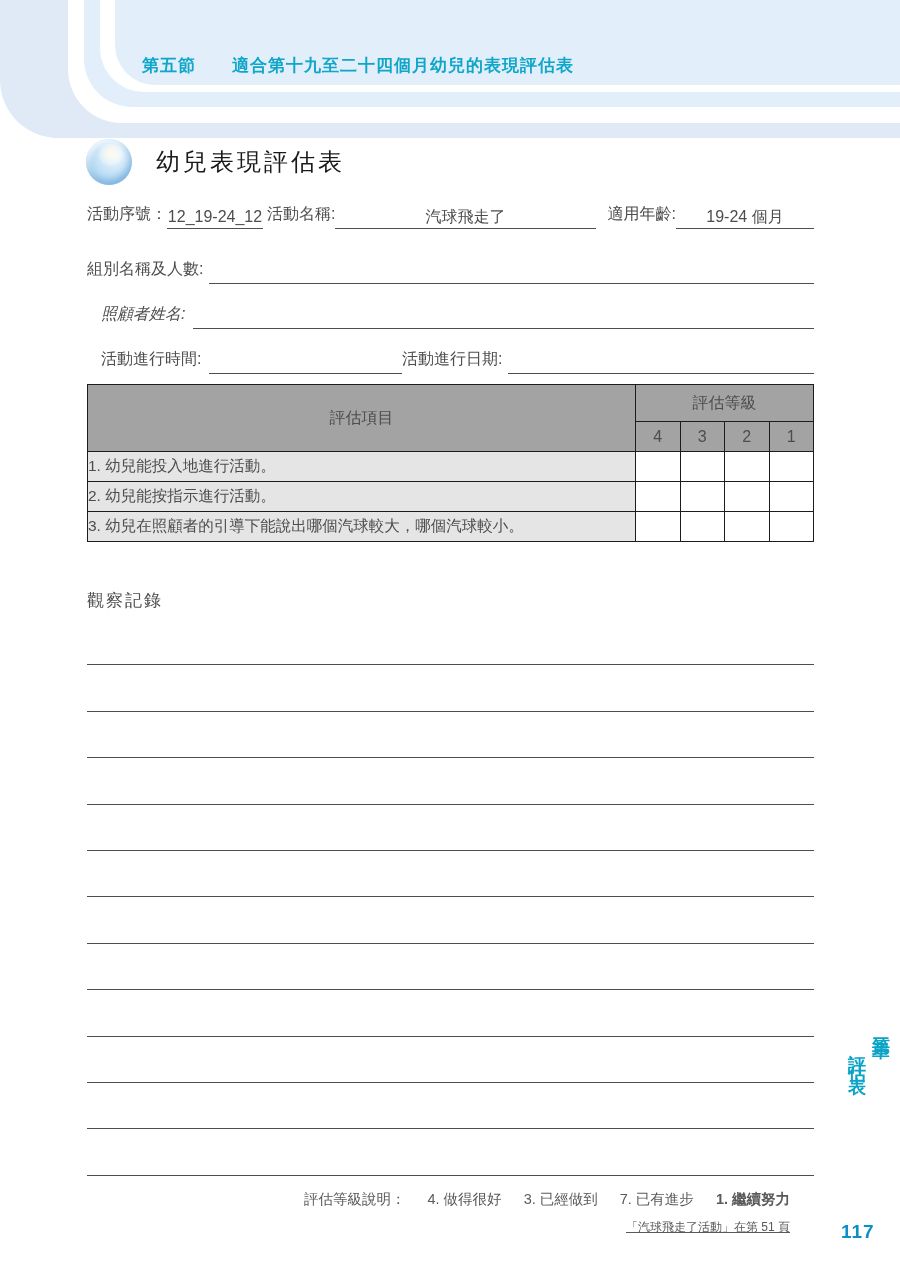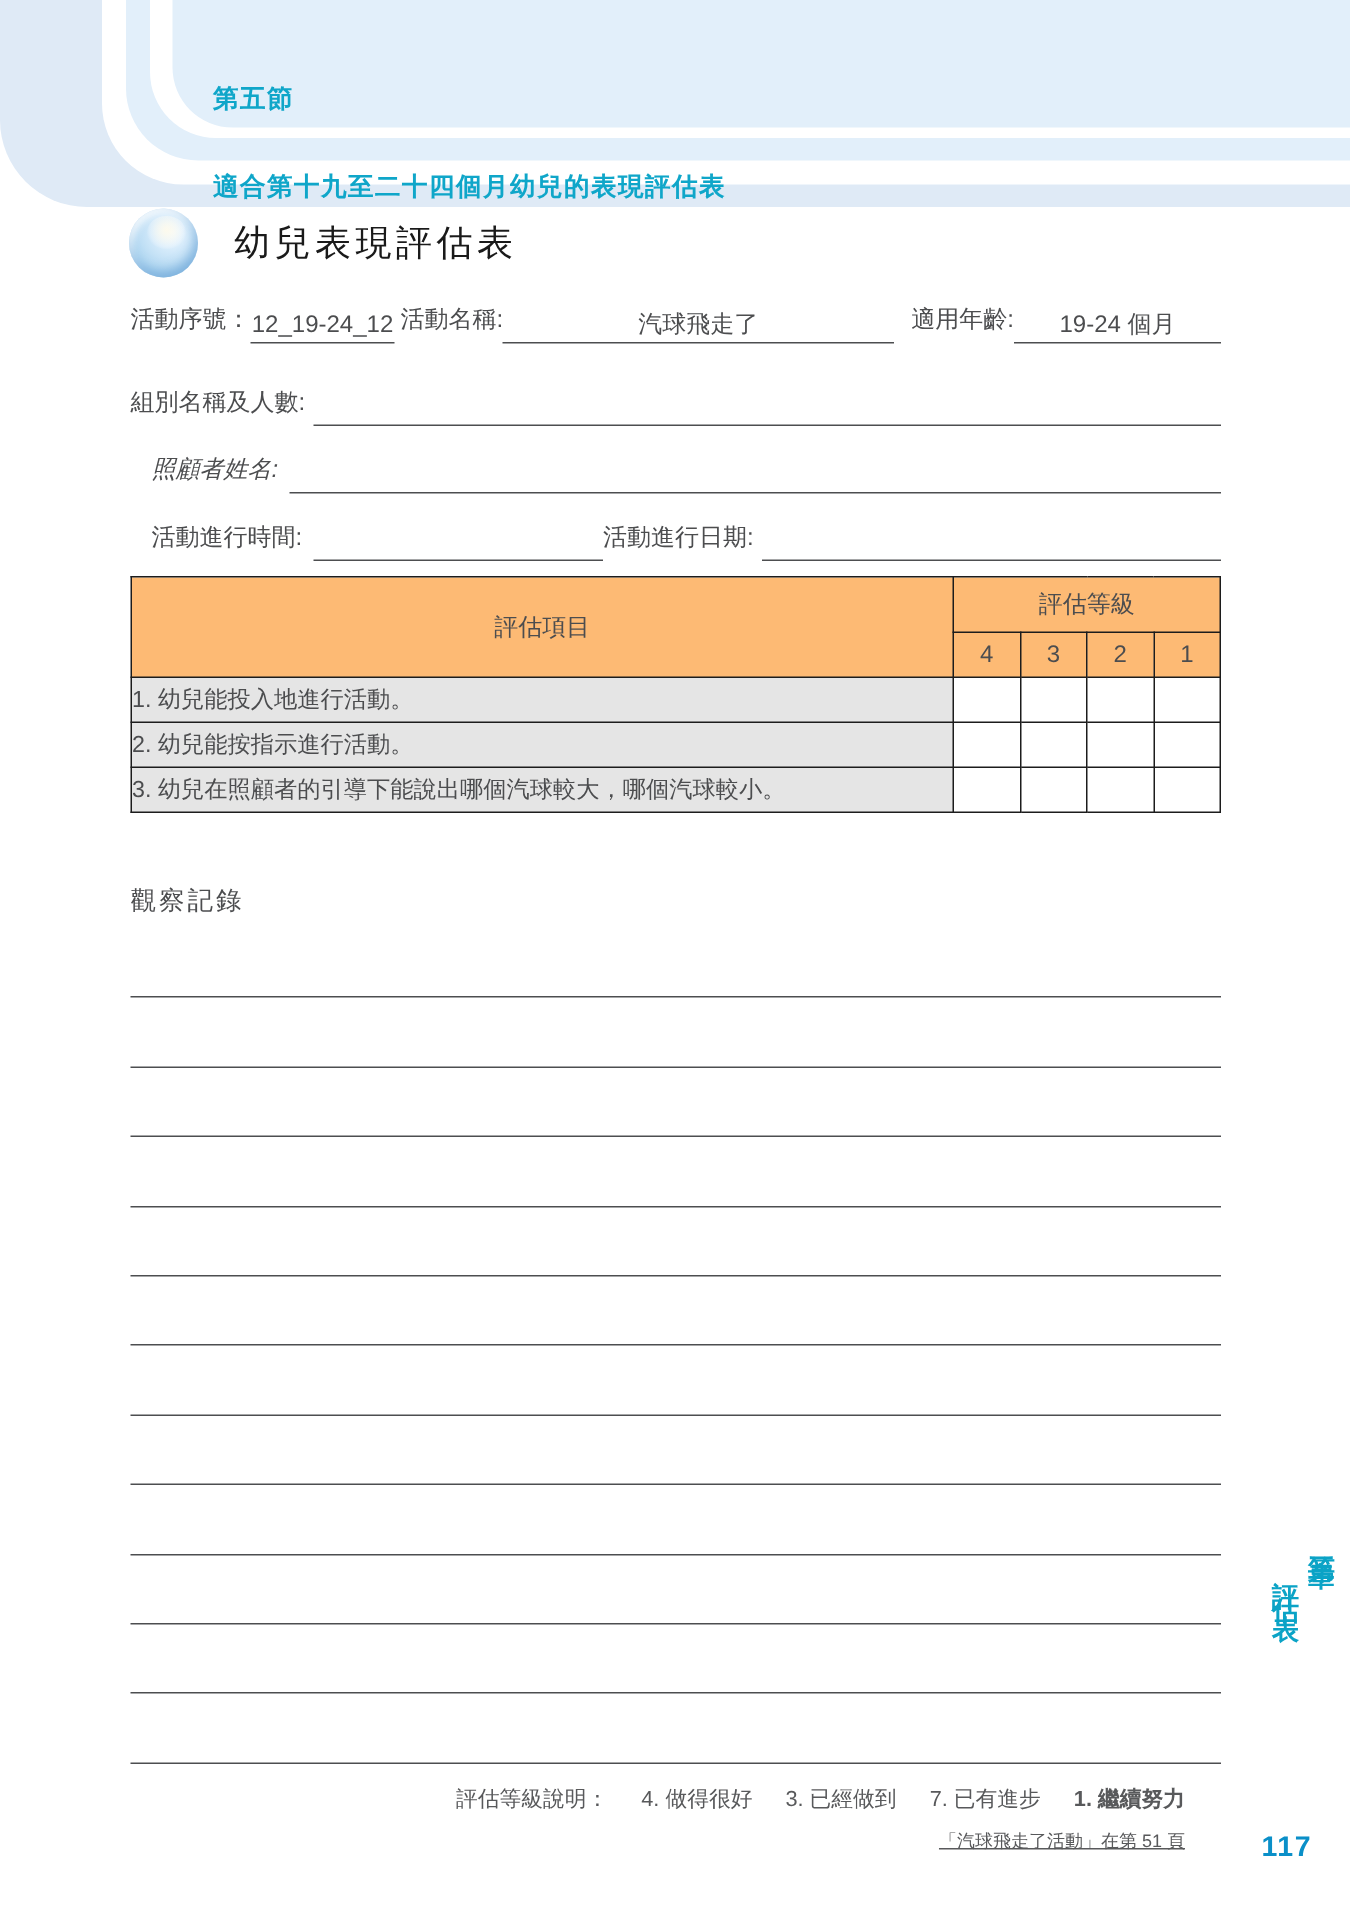--- a/index.html
+++ b/index.html
@@ -11,21 +11,21 @@
   
   .deco{position:absolute;top:0;}
   .deco-l4{left:0;width:900px;height:138px;background:#dfeaf6;border-bottom-left-radius:58px;}
   .deco-l3{left:68px;width:832px;height:123px;background:#ffffff;border-bottom-left-radius:54px;}
   .deco-l2{left:84px;width:816px;height:107px;background:#e2effa;border-bottom-left-radius:48px;}
   .deco-l1{left:100px;width:800px;height:92px;background:#ffffff;border-bottom-left-radius:44px;}
   .deco-hd{left:115px;width:785px;height:85px;background:#e2effa;border-bottom-left-radius:40px;}
   
   .section-header{
     position:absolute;left:142px;top:54px;display:flex;gap:36px;
-    font-size:17px;font-weight:bold;color:#0fa6c9;letter-spacing:1px;white-space:nowrap;flex-direction:column;
+    font-size:17px;font-weight:bold;color:#0fa6c9;letter-spacing:1px;white-space:nowrap;
   }
   
   .title-row{position:absolute;left:86px;top:139px;display:flex;align-items:center;gap:24px;}
   .bubble{
     width:46px;height:46px;border-radius:50%;position:relative;
     background:radial-gradient(circle at 62% 34%,#f2f9fe 0%,#d4eafa 30%,#b4d9f2 62%,#8fc5ea 100%);
     box-shadow:inset -2px -4px 7px rgba(110,165,215,.75), inset 2px 3px 5px rgba(255,255,255,.9);
   }
   .bubble::after{
     content:'';position:absolute;left:26%;top:10%;width:56%;height:48%;border-radius:50%;
@@ -44,21 +44,21 @@
   }
   .grow{flex:1 1 auto;}
   .subgroup{display:flex;align-items:flex-end;}
   
   table.assess{
     position:absolute;left:87px;top:384px;width:727px;
     border-collapse:collapse;table-layout:fixed;
     font-size:15.5px;color:#4c4d4f;
   }
   table.assess th,table.assess td{border:1.5px solid #1c1c1c;padding:0;}
-  table.assess th{background:#fdba74;font-weight:normal;font-size:16px;margin-top:36px;}
+  table.assess th{background:#a3a3a3;font-weight:normal;font-size:16px;margin-top:36px;}
   th.item-h{width:547px;}
   th.grade-h{height:36px;}
   th.grade-num{width:45px;height:29px;}
   td.item-cell{height:29px;padding:2px 0 2px 10px;text-align:left;background:#e5e5e5;}
   td.score-cell{background:#ffffff;}
   
   .obs-label{position:absolute;left:87px;top:589px;font-size:17px;color:#4c4d4f;letter-spacing:2px;}
   .obs-lines{position:absolute;left:87px;top:619px;width:727px;}
   .obs-line{height:45.4px;border-bottom:1.5px solid #4d4e50;}
   

